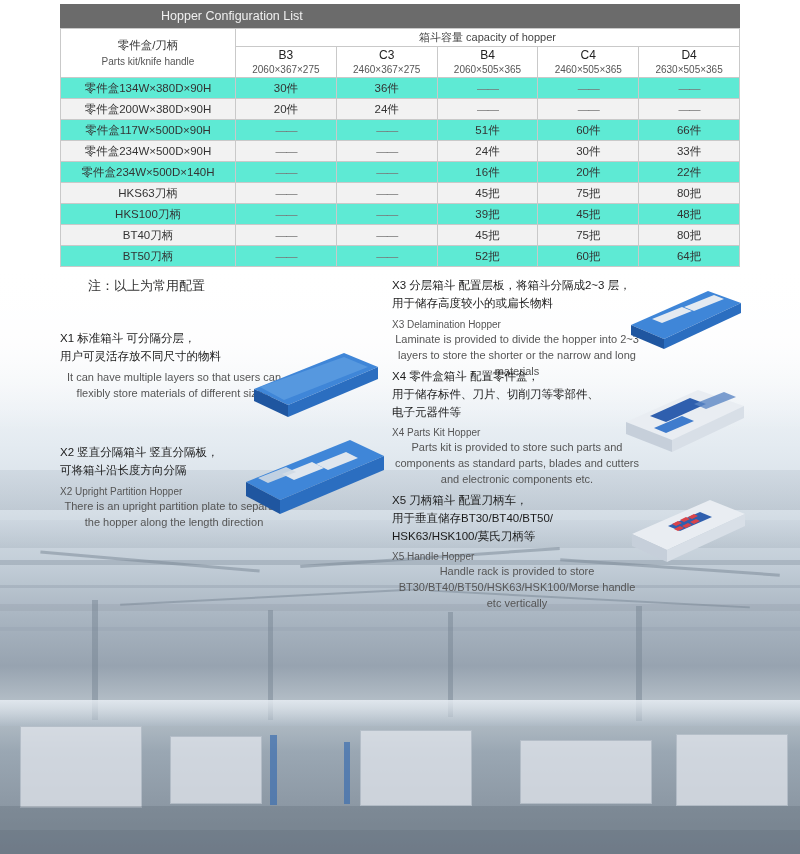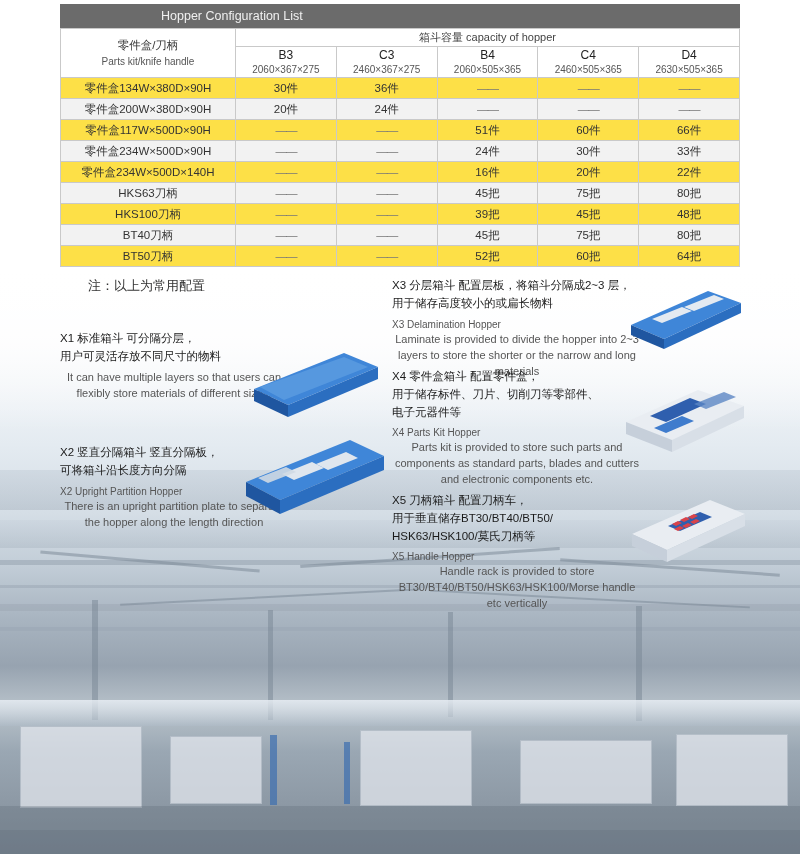--- a/index.html
+++ b/index.html
@@ -112,21 +112,21 @@
   }
 
   
   #config-table {
     position: absolute;
     left: 60px; top: 28px;
     width: 680px;
     border-collapse: collapse;
     font-size: 11px;
     color: #333;
-    background: #fde047;
+    background: #5eead4;
   }
   #config-table th, #config-table td {
     border: 1px solid #c9c9c9;
     text-align: center;
     vertical-align: middle;
     padding: 0;
   }
   .th-cap {
     height: 17px;
     font-size: 11px;

